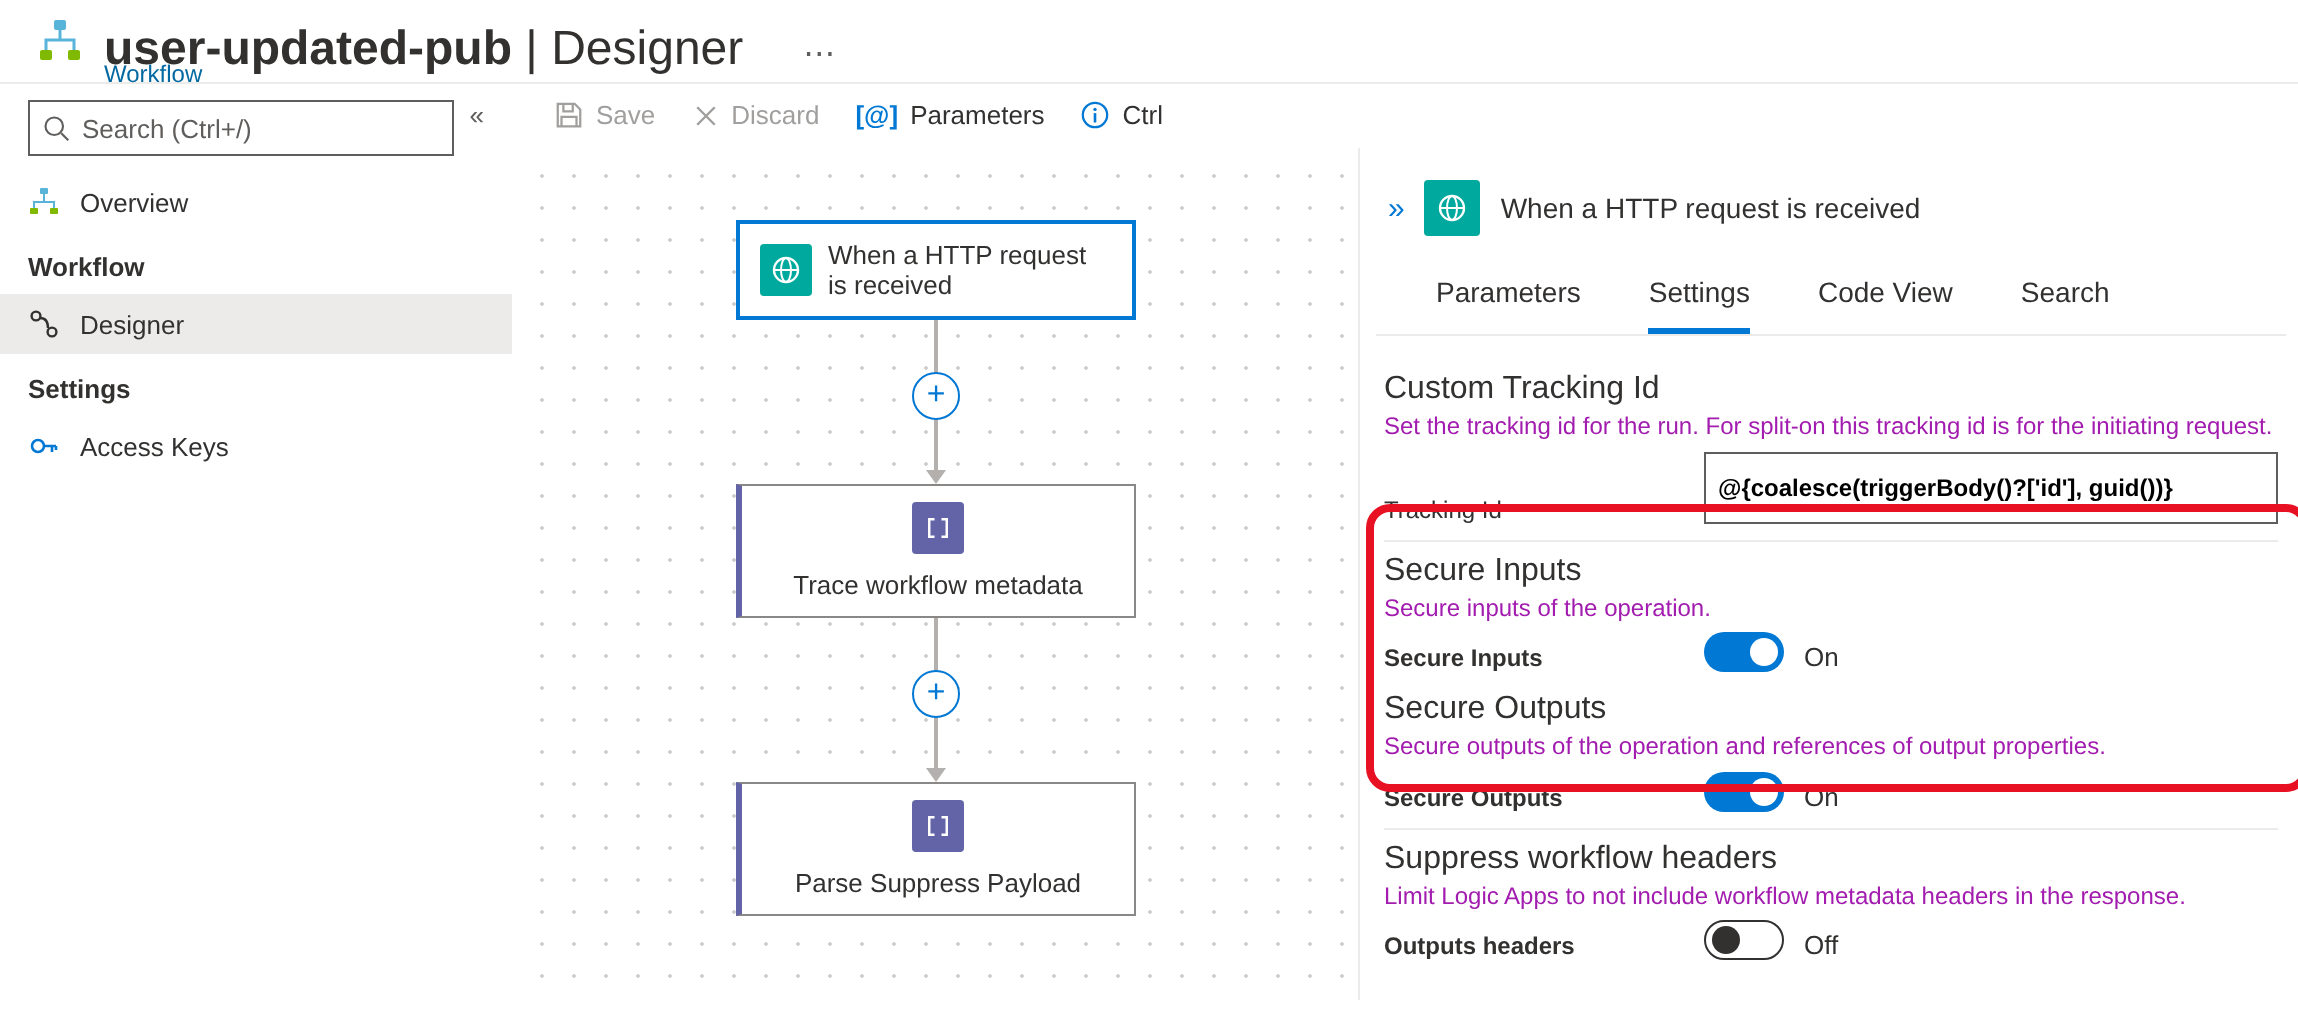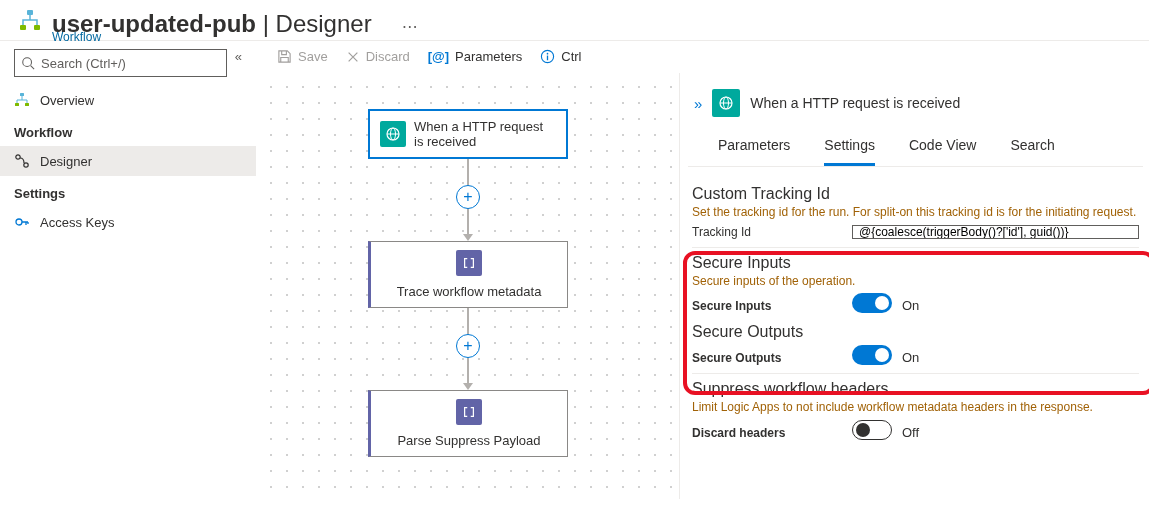--- a/index.html
+++ b/index.html
@@ -56,24 +56,24 @@
   .panel-head { display:flex; align-items:center; gap:10px; padding: 4px 6px 14px 6px; }
   .panel-head .collapse-chev { color:#0078d4; font-size:15px; cursor:pointer; }
   .panel-head .p-icon { width:28px; height:28px; background:#00a99d; border-radius:2px; display:flex; align-items:center; justify-content:center; color:#fff; }
   .panel-head .p-title { font-size: 14px; }
   .tabbar { display:flex; gap: 34px; padding: 0 0 0 30px; border-bottom: 1px solid #edebe9; }
   .tab { padding: 6px 0 10px 0; font-size: 14px; cursor:pointer; }
   .tab.active { border-bottom: 3px solid #0078d4; font-weight:400; color:#323130; }
   .settings-body { padding: 12px 4px 0 4px; }
   .setting-group { padding: 6px 0 8px 0; border-bottom: 1px solid #edebe9; }
   .sg-title { font-size: 16px; font-weight: 400; color: #323130; }
-  .sg-desc { font-size: 12px; color: #a16207; margin-top: 2px; line-height: 1.3; }
+  .sg-desc { font-size: 12px; color: #a21caf; margin-top: 2px; line-height: 1.3; }
   .sg-row { display:flex; align-items:flex-end; margin-top: 4px; }
   .sg-label { font-size: 12px; font-weight: 600; width: 160px; }
-  .sg-input { flex:1; border:1px solid #605e5c; height:14px; padding: 2px 6px; font-size:12px; font-family: inherit; }
+  .sg-input { flex:1; border:1px solid #605e5c; height:36px; padding: 2px 6px; font-size:12px; font-family: inherit; font-weight: bold; }
   .toggle { width: 40px; height: 20px; border-radius: 10px; position:relative; cursor:pointer; }
   .toggle.on { background:#0078d4; }
   .toggle.off { background:#fff; border:1px solid #323130; }
   .toggle .knob { width:14px; height:14px; border-radius:50%; background:#fff; position:absolute; top:3px; }
   .toggle.on .knob { right:3px; }
   .toggle.off .knob { left:3px; background:#323130; top:2px; width:14px; height:14px; }
   .toggle-state { font-size: 13px; margin-left: 10px; }
   .highlight-box { border: 4px solid #e81123; border-radius: 12px; position:absolute; left: 3px; right: -6px; top: 178px; height: 144px; pointer-events:none; }
 </style>
 </head>
@@ -247,33 +247,34 @@
             <div class="sg-row">
               <span class="sg-label">Secure Inputs</span>
               <div class="toggle on">
                   <div class="knob"></div>
                 </div>
               <span class="toggle-state">On</span>
             </div>
           </div>
           <div class="setting-group">
             <div class="sg-title">Secure Outputs</div>
+            <div class="sg-desc">Secure outputs of the operation and references of output properties.</div>
             <div class="sg-row">
               <span class="sg-label">Secure Outputs</span>
               <div class="toggle on">
                   <div class="knob"></div>
                 </div>
               <span class="toggle-state">On</span>
             </div>
           </div>
           <div class="setting-group" style="border-bottom:none">
             <div class="sg-title">Suppress workflow headers</div>
             <div class="sg-desc">Limit Logic Apps to not include workflow metadata headers in the response.</div>
             <div class="sg-row">
-              <span class="sg-label">Discard headers</span>
+              <span class="sg-label">Outputs headers</span>
               <div class="toggle off">
                   <div class="knob"></div>
                 </div>
               <span class="toggle-state">Off</span>
             </div>
           </div>
         </div>
         <div class="highlight-box"></div>
       </div>
     </div>

